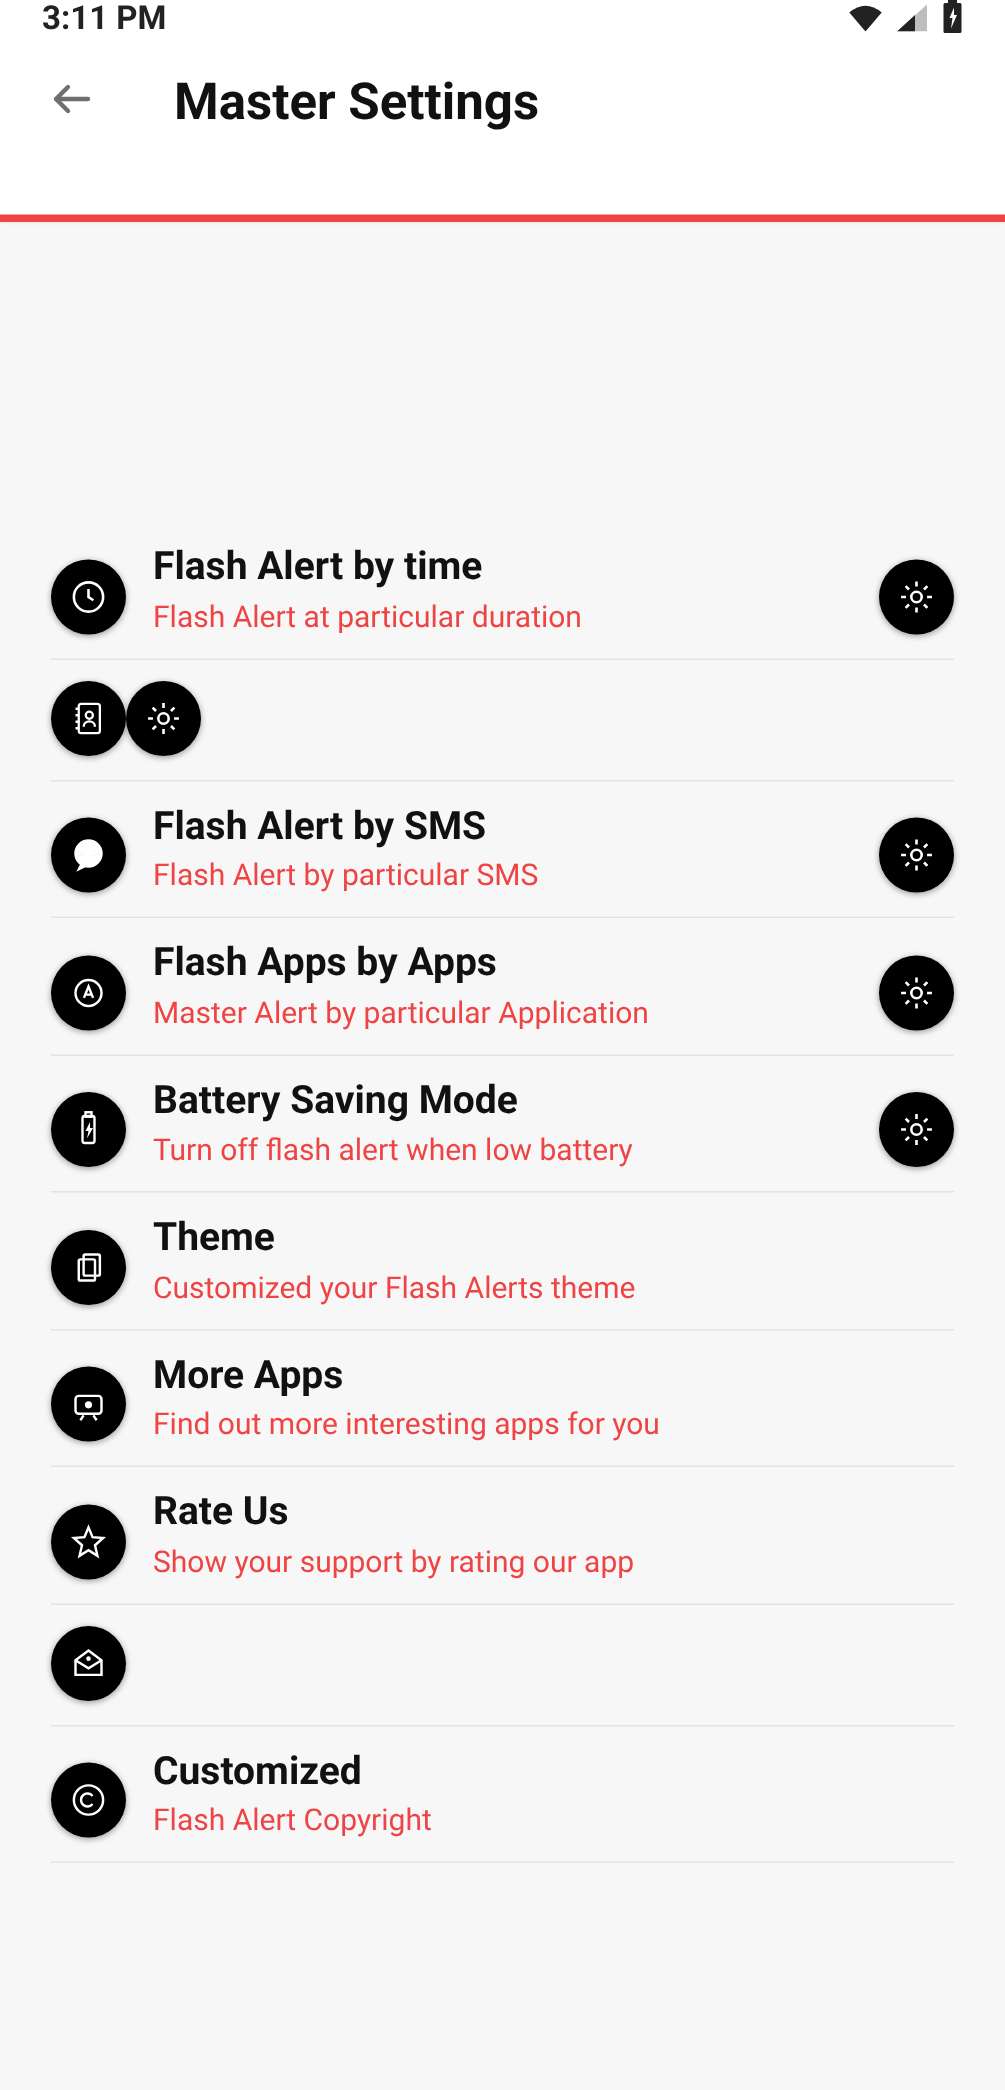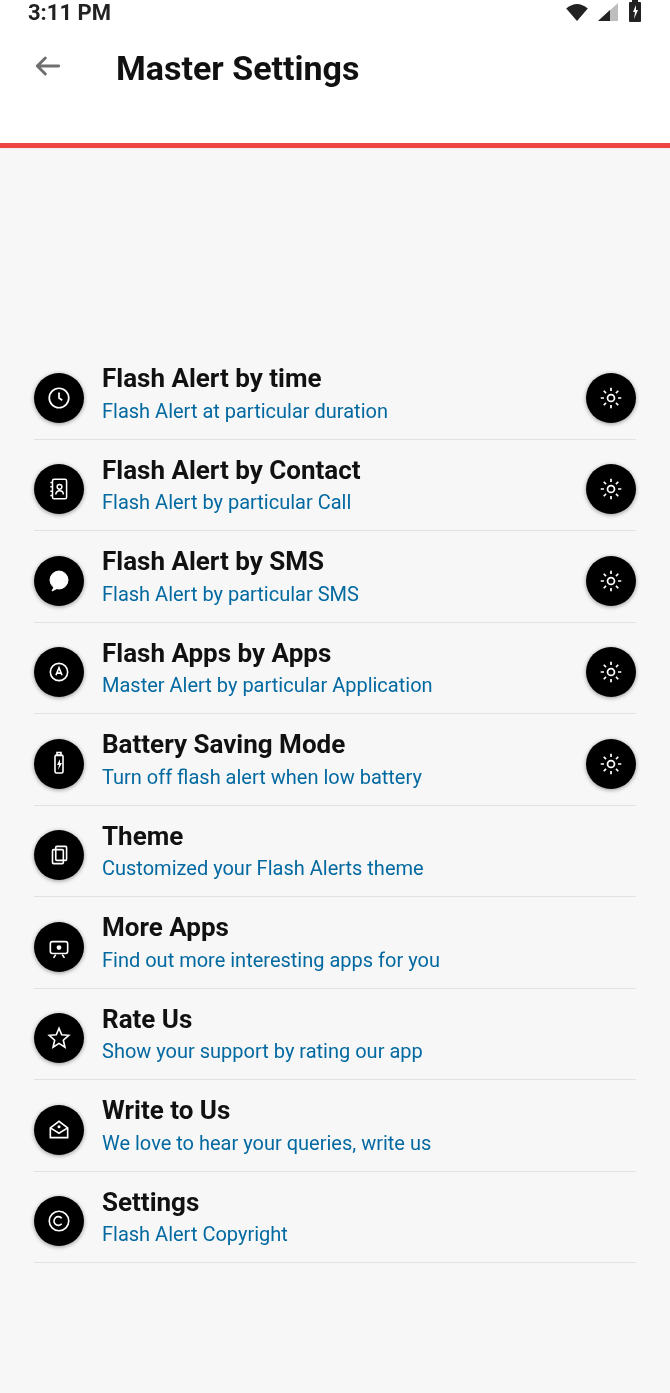--- a/index.html
+++ b/index.html
@@ -48,21 +48,21 @@
     .icon-circle {
       width: 50px; height: 50px; border-radius: 50%;
       background:#000; flex:0 0 50px;
       display:flex; align-items:center; justify-content:center;
       color:#0ea5e9;
       box-shadow: 0 1px 4px rgba(0,0,0,0.4);
     }
     .icon-circle svg { stroke: #fff; fill: none; }
     .row-text { margin-left: 18px; flex: 1; }
     .row-title { font-size: 26px; font-weight: 700; color:#111; line-height:1.25; }
-    .row-sub { font-size: 20px; color:#0369a1; margin-top:4px; }
+    .row-sub { font-size: 20px; color:#ef4444; margin-top:4px; }
     .gear-btn {
       width: 50px; height: 50px; border-radius: 50%;
       background:#000; flex:0 0 50px;
       display:flex; align-items:center; justify-content:center;
       box-shadow: 0 1px 4px rgba(0,0,0,0.4);
       cursor:pointer;
     }
     .gear-btn svg { stroke:#fff; fill:none; }
   </style>
 </head>
@@ -126,24 +126,20 @@
 
   <div class="row">
     <div class="icon-circle">
       <svg width="26" height="26" viewBox="0 0 24 24" stroke-width="1.4">
           <rect x="6" y="3" width="13" height="18" rx="1.5"></rect>
           <path d="M4 6h2M4 10h2M4 14h2M4 18h2"></path>
           <circle cx="12.5" cy="10" r="2.2"></circle>
           <path d="M9 17c0-2 1.6-3.3 3.5-3.3S16 15 16 17"></path>
         </svg>
     </div>
-    <div class="row-text">
-      <div class="row-title">Flash Alert by Contact</div>
-      <div class="row-sub">Flash Alert by particular Call</div>
-    </div>
     <div class="gear-btn">
       <svg width="26" height="26" viewBox="0 0 24 24" stroke-width="1.6">
           <circle cx="12" cy="12" r="3.2"></circle>
           <path d="M12 2.5v3M12 18.5v3M21.5 12h-3M5.5 12h-3M18.7 5.3l-2.1 2.1M7.4 16.6l-2.1 2.1M18.7 18.7l-2.1-2.1M7.4 7.4 5.3 5.3"></path>
         </svg>
     </div>
   </div>
 
   <div class="row">
     <div class="icon-circle">
@@ -244,32 +240,28 @@
   </div>
 
   <div class="row">
     <div class="icon-circle">
       <svg width="26" height="26" viewBox="0 0 24 24" stroke-width="1.5">
           <path d="M4 10 L12 4 L20 10 V19 H4 Z"></path>
           <path d="M4 10 L12 15 L20 10"></path>
           <circle cx="12" cy="9" r="1.4" fill="#fff" stroke="none"></circle>
         </svg>
     </div>
-    <div class="row-text">
-      <div class="row-title">Write to Us</div>
-      <div class="row-sub">We love to hear your queries, write us</div>
-    </div>
   </div>
 
   <div class="row">
     <div class="icon-circle">
       <svg width="26" height="26" viewBox="0 0 24 24" stroke-width="1.5">
           <circle cx="12" cy="12" r="9"></circle>
           <path d="M14.5 9.5 A4 4 0 1 0 14.5 14.5"></path>
         </svg>
     </div>
     <div class="row-text">
-      <div class="row-title">Settings</div>
+      <div class="row-title">Customized</div>
       <div class="row-sub">Flash Alert Copyright</div>
     </div>
   </div>
 
 </div>
 
 </body></html>

